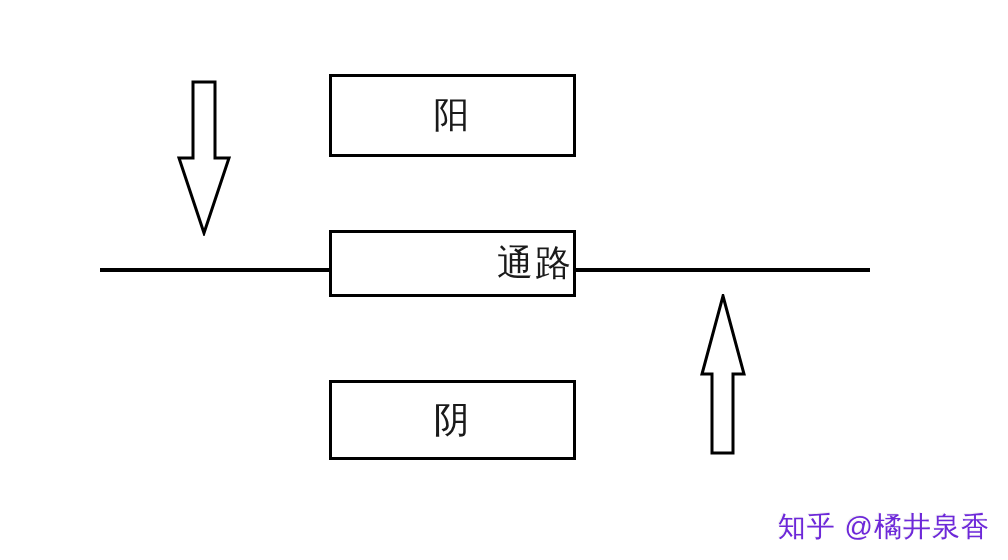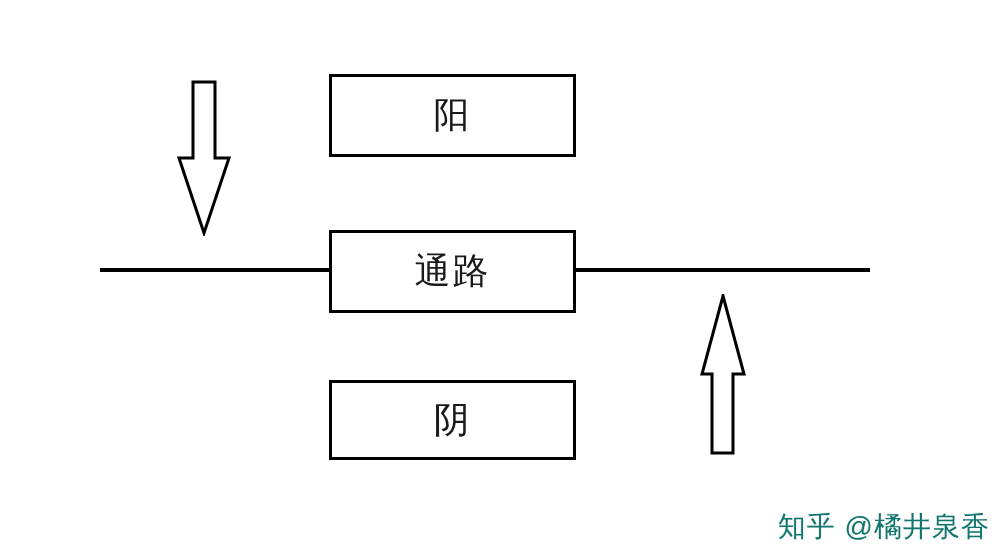--- a/index.html
+++ b/index.html
@@ -21,42 +21,42 @@
     border: 3px solid #000000;
     background: #ffffff;
     display: flex;
     align-items: center;
     justify-content: center;
     font-size: 36px;
     color: #1a1a1a;
     letter-spacing: 2px;
   }
   .box-top    { left: 329px; top: 74px;  width: 247px; height: 83px; }
-  .box-middle { left: 329px; top: 230px; width: 247px; height: 83px; }
+  .box-middle { left: 329px; top: 230px; width: 247px; height: 67px; justify-content: flex-end; }
   .box-bottom { left: 329px; top: 380px; width: 247px; height: 80px; }
   .hline {
     position: absolute;
     height: 4px;
     background: #000000;
     top: 268px;
   }
   .hline-left  { left: 100px; width: 229px; }
   .hline-right { left: 576px; width: 294px; }
   .arrow-svg {
     position: absolute;
     display: block;
   }
   .arrow-left  { left: 177px; top: 80px;  width: 54px; height: 156px; }
   .arrow-right { left: 700px; top: 294px; width: 48px; height: 162px; }
   .watermark {
     position: absolute;
     right: 18px;
     bottom: 14px;
     font-size: 28px;
-    color: #0f766e;
+    color: #6d28d9;
     text-shadow: 1px 1px 0 #ffffff, -1px -1px 0 #f2f2f2;
     letter-spacing: 1px;
     white-space: nowrap;
   }
 </style>
 </head>
 <body>
 
 <div class="canvas">
 

